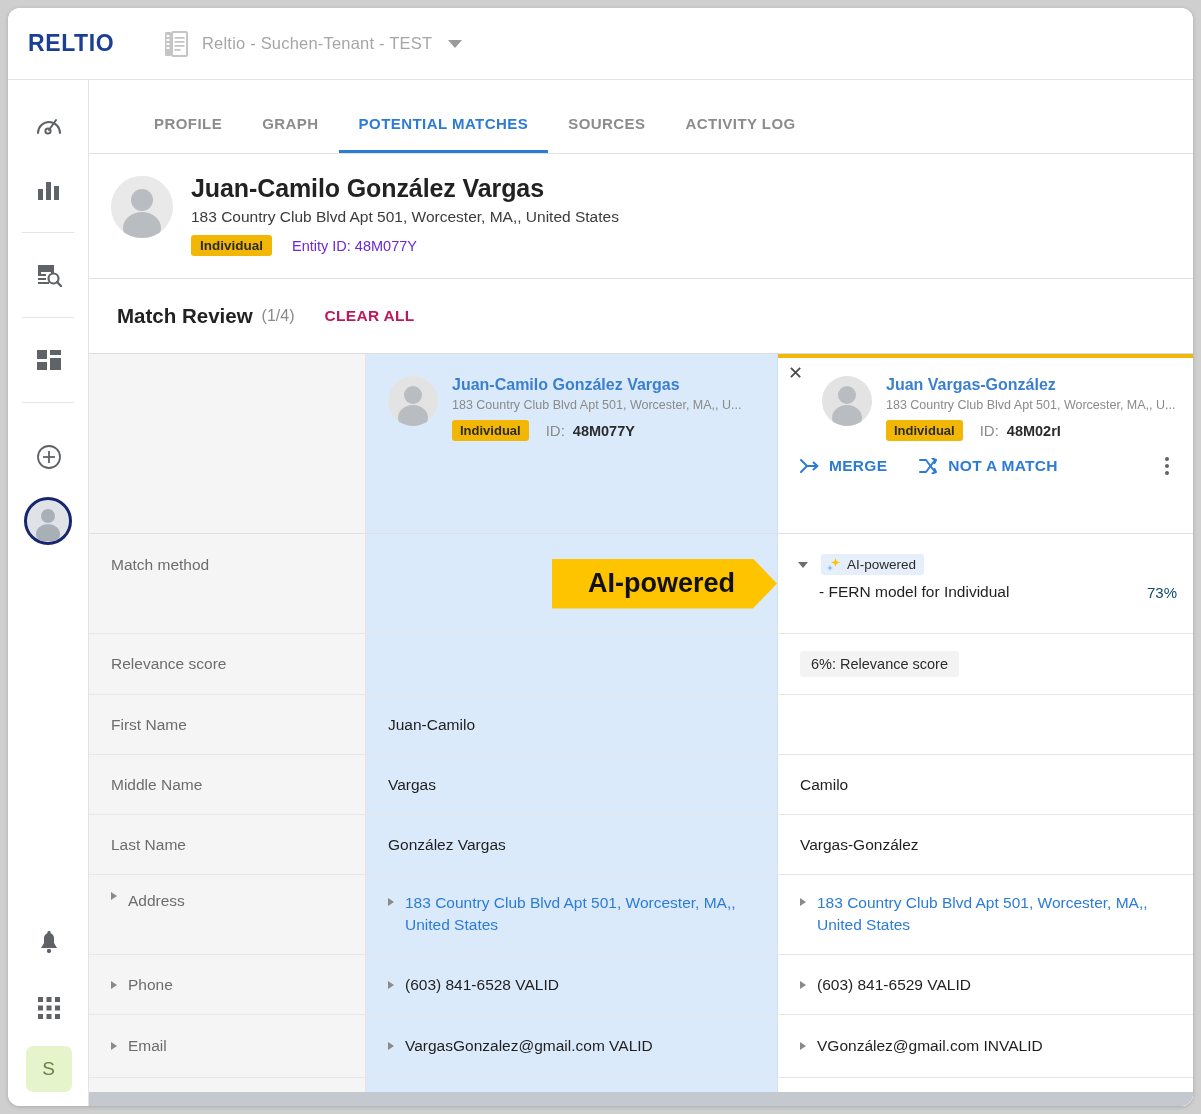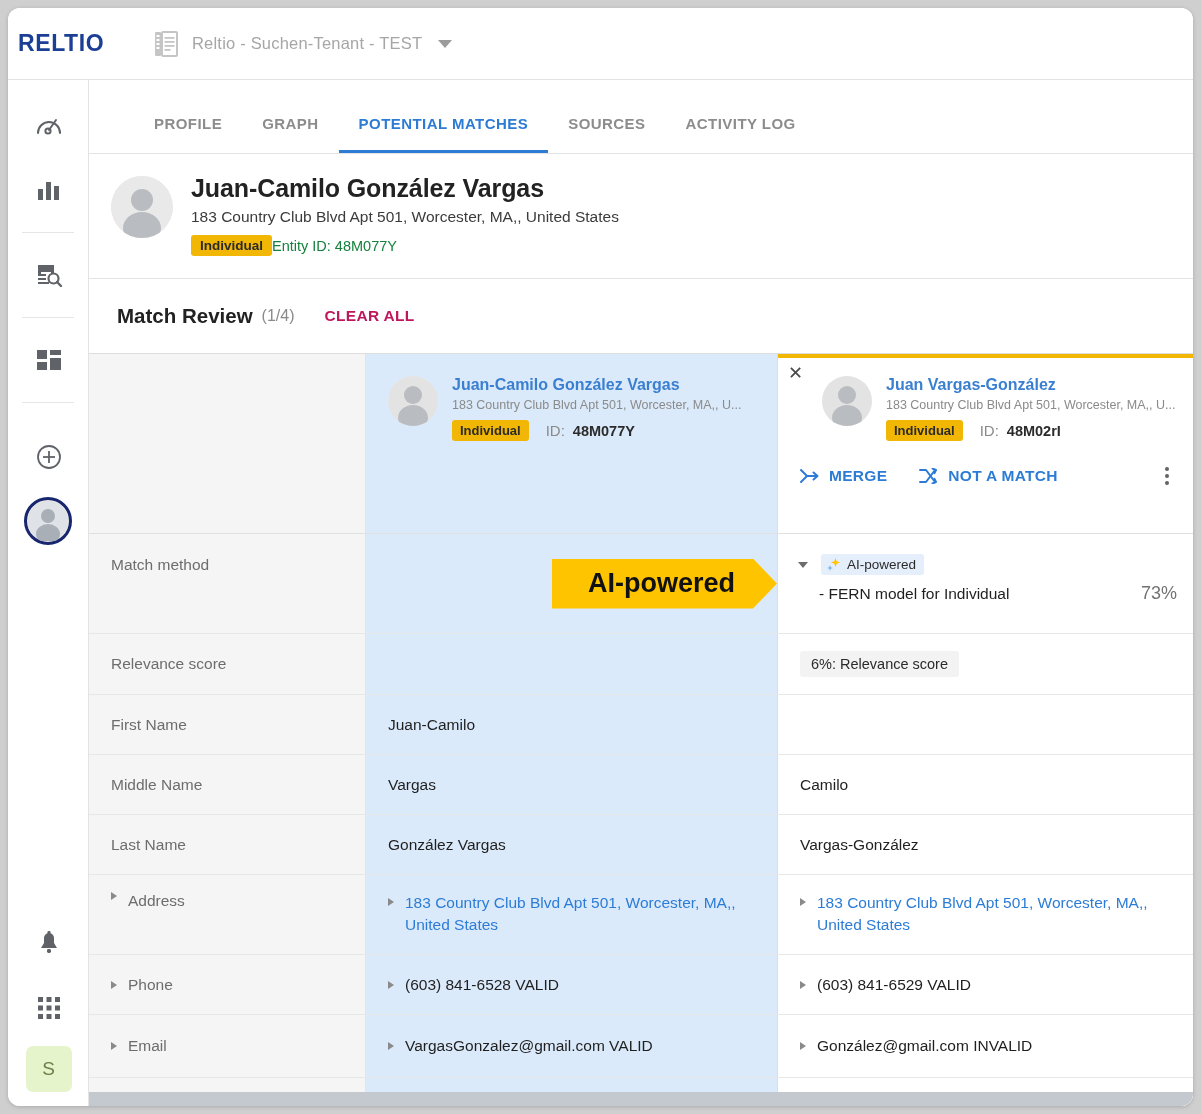--- a/index.html
+++ b/index.html
@@ -22,21 +22,21 @@
 
   
   .topbar {
     position: absolute; left: 0; top: 0;
     width: 1185px; height: 72px;
     background: #ffffff;
     border-bottom: 1px solid #e3e3e3;
     display: flex; align-items: center;
   }
   .logo {
-    margin-left: 10px;
+    margin-left: 20px;
     width: 108px;
     font-family: "Liberation Sans", sans-serif;
     font-size: 23px; font-weight: bold;
     letter-spacing: 0.6px;
     color: #1b3f94;
   }
   .tenant-wrap { display: flex; align-items: center; margin-left: 28px; }
   .tenant-icon { width: 24px; height: 26px; opacity: .72; }
   .tenant-label {
     margin-left: 14px;
@@ -125,21 +125,21 @@
     font-size: 25px; font-weight: bold; color: #222;
     letter-spacing: -.1px;
   }
   .entity-addr { font-size: 15.5px; color: #3b3b3b; margin-top: 5px; }
   .entity-meta { display: flex; align-items: center; margin-top: 9px; }
   .chip-individual {
     background: #f2b705; color: #2b2b2b;
     font-size: 13.5px; font-weight: bold;
     padding: 3px 9px; border-radius: 3px;
   }
-  .entity-id { font-size: 14.5px; color: #15803d; }
+  .entity-id { font-size: 14.5px; color: #6d28d9; margin-left: 20px; }
 
   
   .review-bar {
     height: 74px;
     display: flex; align-items: center;
     padding-left: 28px;
   }
   .review-title { font-size: 20.5px; font-weight: bold; color: #222; }
   .review-count { font-size: 16px; color: #8a8a8a; margin-left: 9px; }
   .clear-all {
@@ -220,21 +220,21 @@
     font-size: 13px; font-weight: bold;
     padding: 3px 8px; border-radius: 3px;
   }
   .card-id-label { font-size: 15px; color: #8a8a8a; margin-left: 17px; text-align: right; }
   .card-id-val { font-size: 14.5px; color: #2b2b2b; font-weight: bold; margin-left: 8px; }
   .close-x {
     position: absolute; left: 10px; top: 6px;
     font-size: 18px; color: #4a4a4a; cursor: pointer;
     line-height: 1;
   }
-  .actions { display: flex; align-items: flex-end; margin-top: 26px; }
+  .actions { display: flex; align-items: flex-end; margin-top: 16px; }
   .act-btn {
     display: flex; align-items: center;
     color: #2c7cd6; font-size: 15.5px; font-weight: bold;
     letter-spacing: .3px; cursor: pointer;
   }
   .act-btn svg { margin-right: 9px; }
   .act-gap { width: 32px; }
   .kebab { margin-left: auto; margin-right: 12px; cursor: pointer; display: flex; flex-direction: column; gap: 3px; }
   .kebab i { width: 4px; height: 4px; background: #5f6368; border-radius: 50%; display: block; }
 
@@ -276,21 +276,21 @@
     margin-right: 13px; flex: none;
   }
   .ai-chip {
     display: flex; align-items: center;
     background: #e4effb; border-radius: 3px;
     padding: 3px 8px 3px 5px;
   }
   .ai-chip-text { font-size: 13.5px; color: #2b2b2b; margin-left: 6px; }
   .mm-detail { display: flex; align-items: center; margin-top: 8px; padding-left: 21px; }
   .mm-detail-text { font-size: 15.5px; color: #1f1f1f; }
-  .mm-pct { margin-left: auto; font-size: 18px; color: #737373; }
+  .mm-pct { margin-left: auto; font-size: 15px; color: #0c4a6e; }
 
   .score-badge {
     background: #f3f3f3; border-radius: 3px;
     padding: 5px 11px; font-size: 14.5px; color: #2b2b2b;
   }
 
   
   .hscroll {
     position: absolute; left: 81px; bottom: 0;
     width: 1104px; height: 14px;
@@ -623,21 +623,21 @@
         <div class="c-label expandable">
           <span class="caret-right"></span>
           <span>Email</span>
         </div>
         <div class="c-mid">
           <span class="caret-right"></span>
           <span>VargasGonzalez@gmail.com VALID</span>
         </div>
         <div class="c-right">
           <span class="caret-right"></span>
-          <span>González@gmail.com INVALID</span>
+          <span>VGonzález@gmail.com INVALID</span>
         </div>
       </div>
 
       <div class="row" style="height:46px">
         <div class="c-label">Entity ID</div>
         <div class="c-mid" style="font-weight:bold;">48M077Y</div>
         <div class="c-right" style="font-weight:bold;">48M02rI</div>
       </div>
 
     </div>

